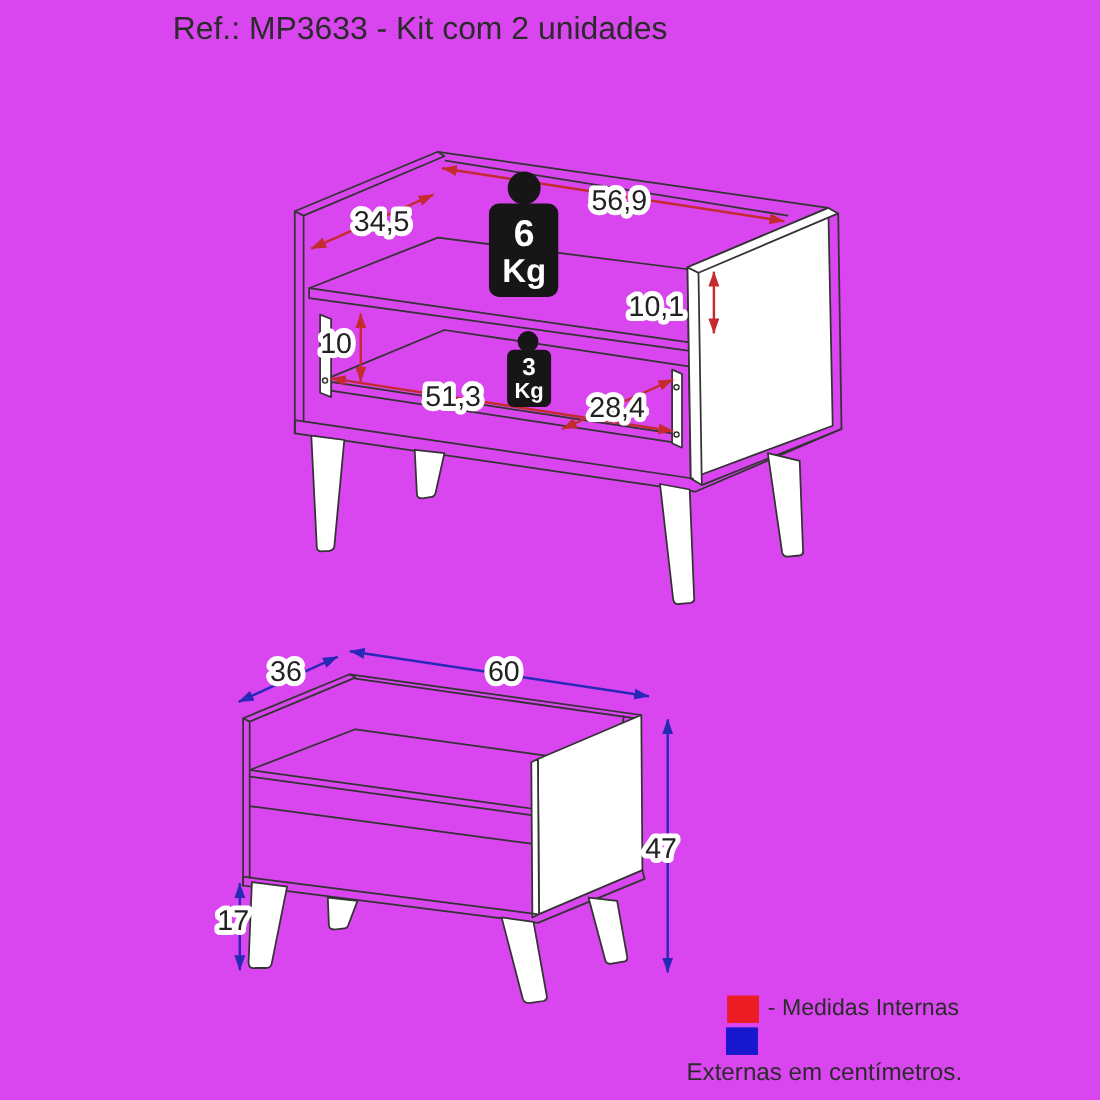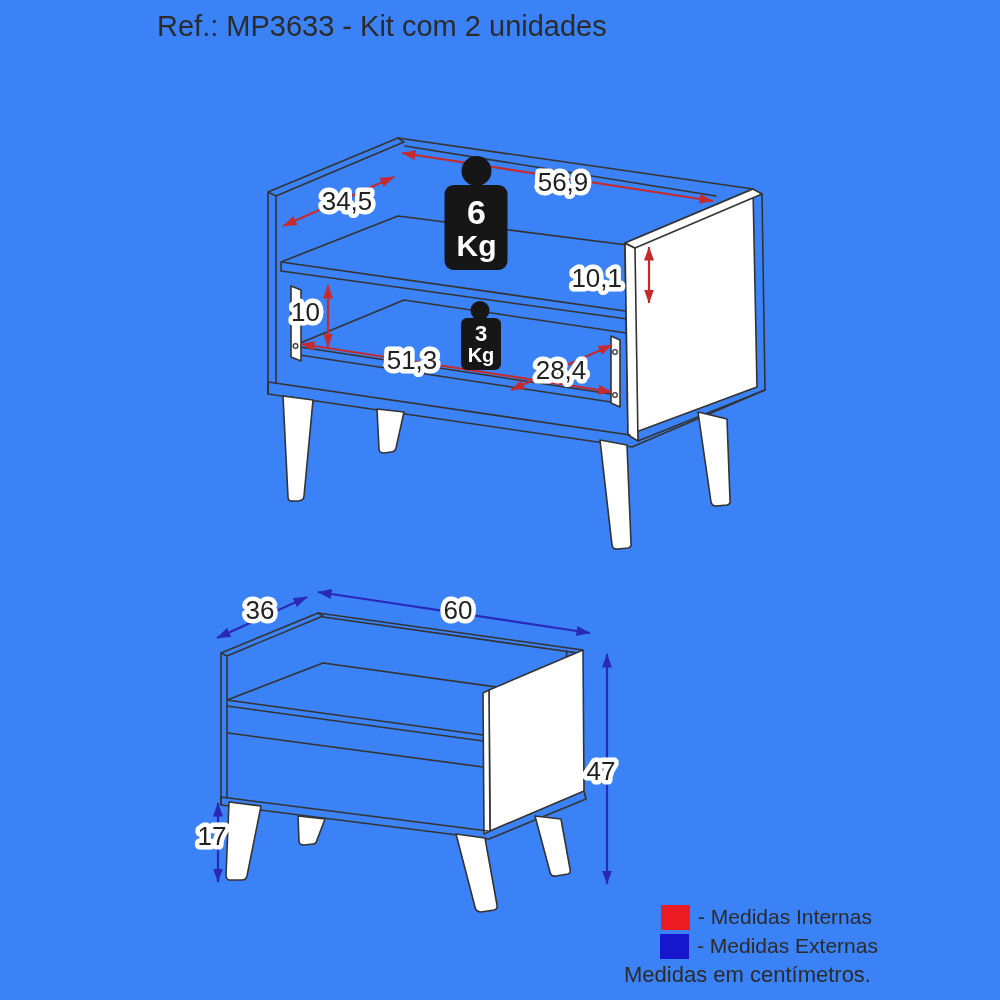--- a/index.html
+++ b/index.html
@@ -1,16 +1,16 @@
 <!DOCTYPE html>
 <html><head>
 <meta charset="utf-8">
 <style>
   html,body{margin:0;padding:0;background:#fff;}
-  .stage{position:relative;width:1000px;height:1000px;background:#3b82f6;overflow:hidden;
+  .stage{position:relative;width:1000px;height:1000px;background:#d946ef;overflow:hidden;
          font-family:"Liberation Sans",sans-serif;}
   .title{position:absolute;left:157px;top:10px;font-size:29px;color:#2b2b2b;white-space:nowrap;}
   svg{position:absolute;left:0;top:0;}
   .art{stroke:#333;stroke-width:1.6;fill:none;stroke-linecap:round;stroke-linejoin:round;}
   .artf{stroke:#333;stroke-width:1.6;fill:#fff;stroke-linecap:round;stroke-linejoin:round;}
   .hole{stroke:#333;stroke-width:1.3;fill:#fff;}
   .kb{fill:#161616;stroke:none;}
   .kbtxt{fill:#fff;font-family:"Liberation Sans",sans-serif;font-weight:bold;text-anchor:middle;}
   .dimline{fill:none;stroke-width:2.2;}
   .dim{font-family:"Liberation Sans",sans-serif;font-size:26px;text-anchor:middle;
@@ -164,18 +164,17 @@
     </g>
   </svg>
 
   <div class="legend">
     <div class="legend-row" style="left:661px;top:905px;">
       <span class="swatch" style="background: rgb(236, 28, 36);"></span>
       <span class="legend-label">- Medidas Internas</span>
     </div>
     <div class="legend-row" style="left:660px;top:934px;">
       <span class="swatch" style="background: rgb(23, 23, 205);"></span>
-      <span class="legend-label">- Medidas Externas</span>
     </div>
-    <div class="legend-note">Medidas em centímetros.</div>
+    <div class="legend-note">Externas em centímetros.</div>
   </div>
 
 </div>
 
 </body></html>

